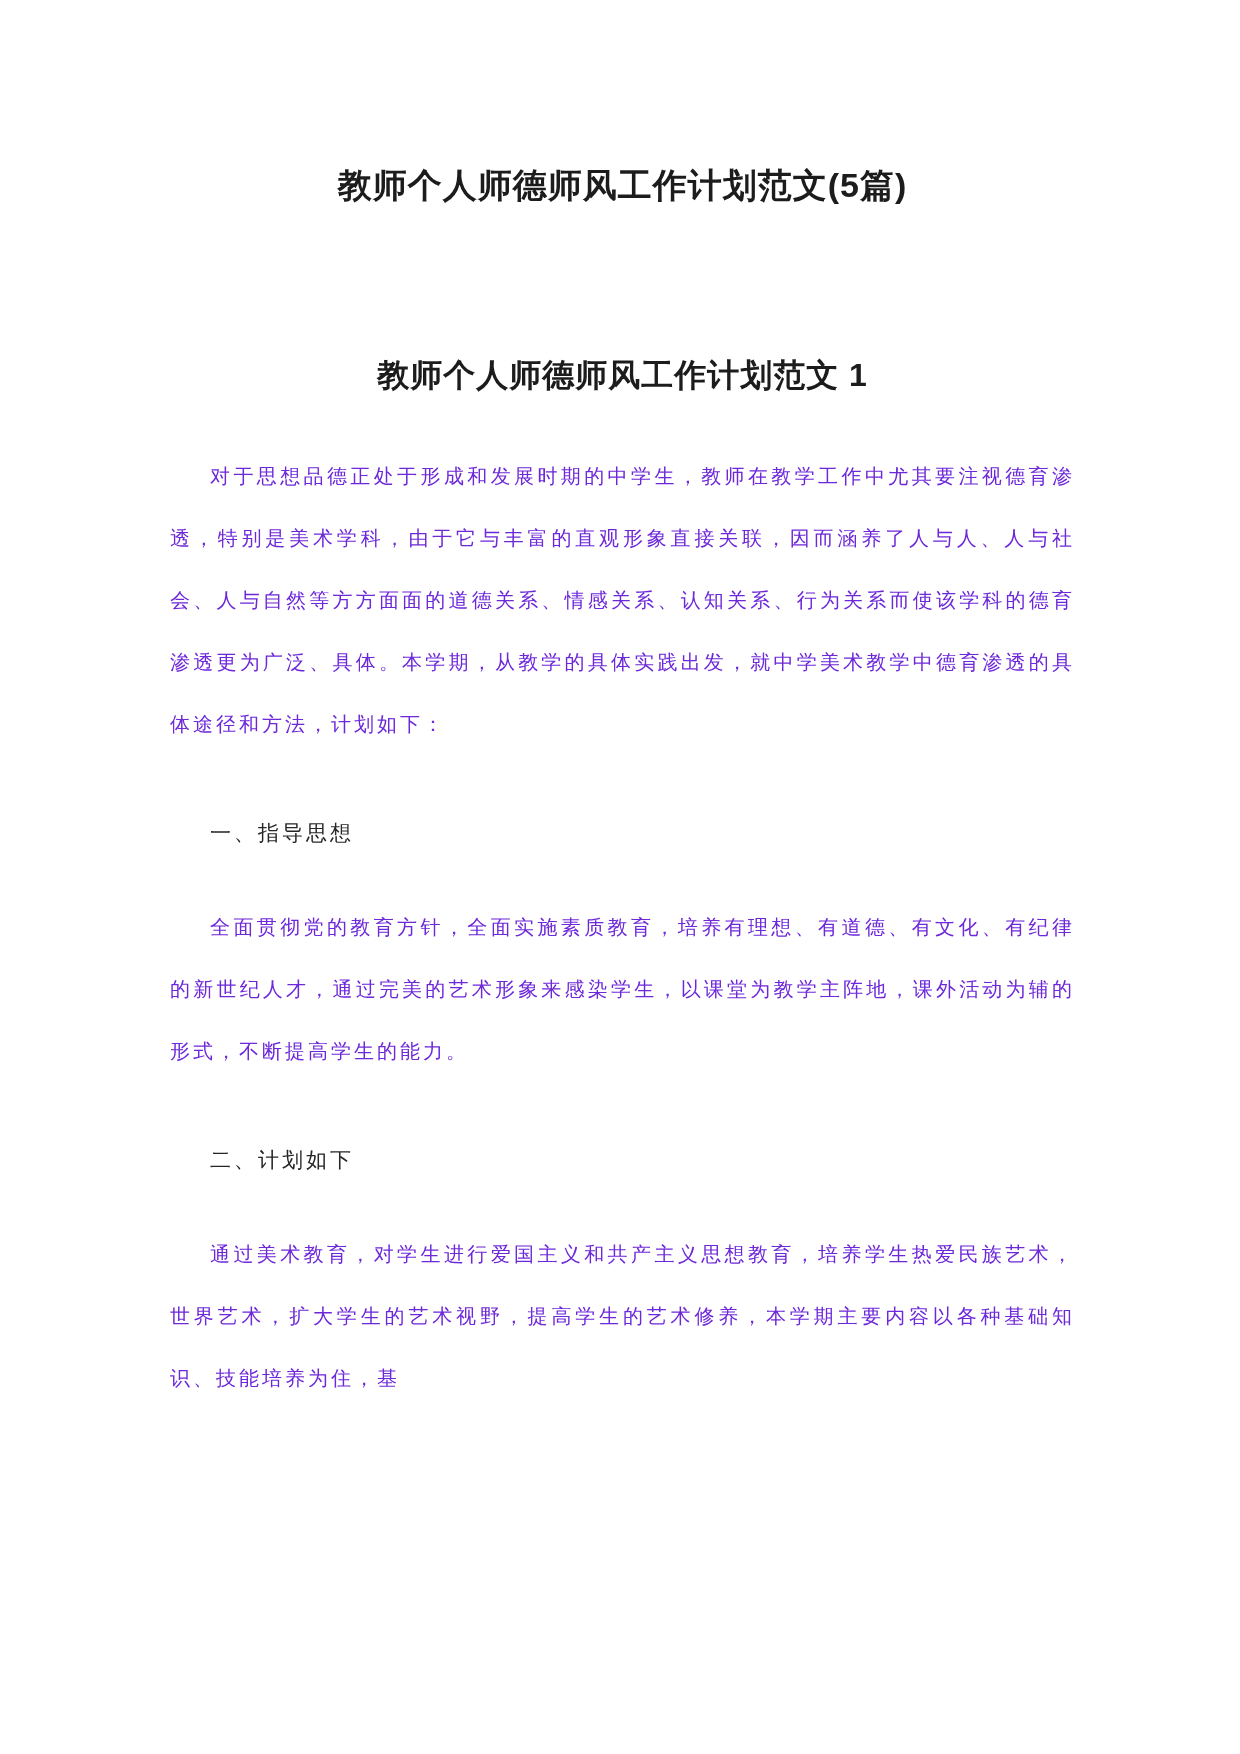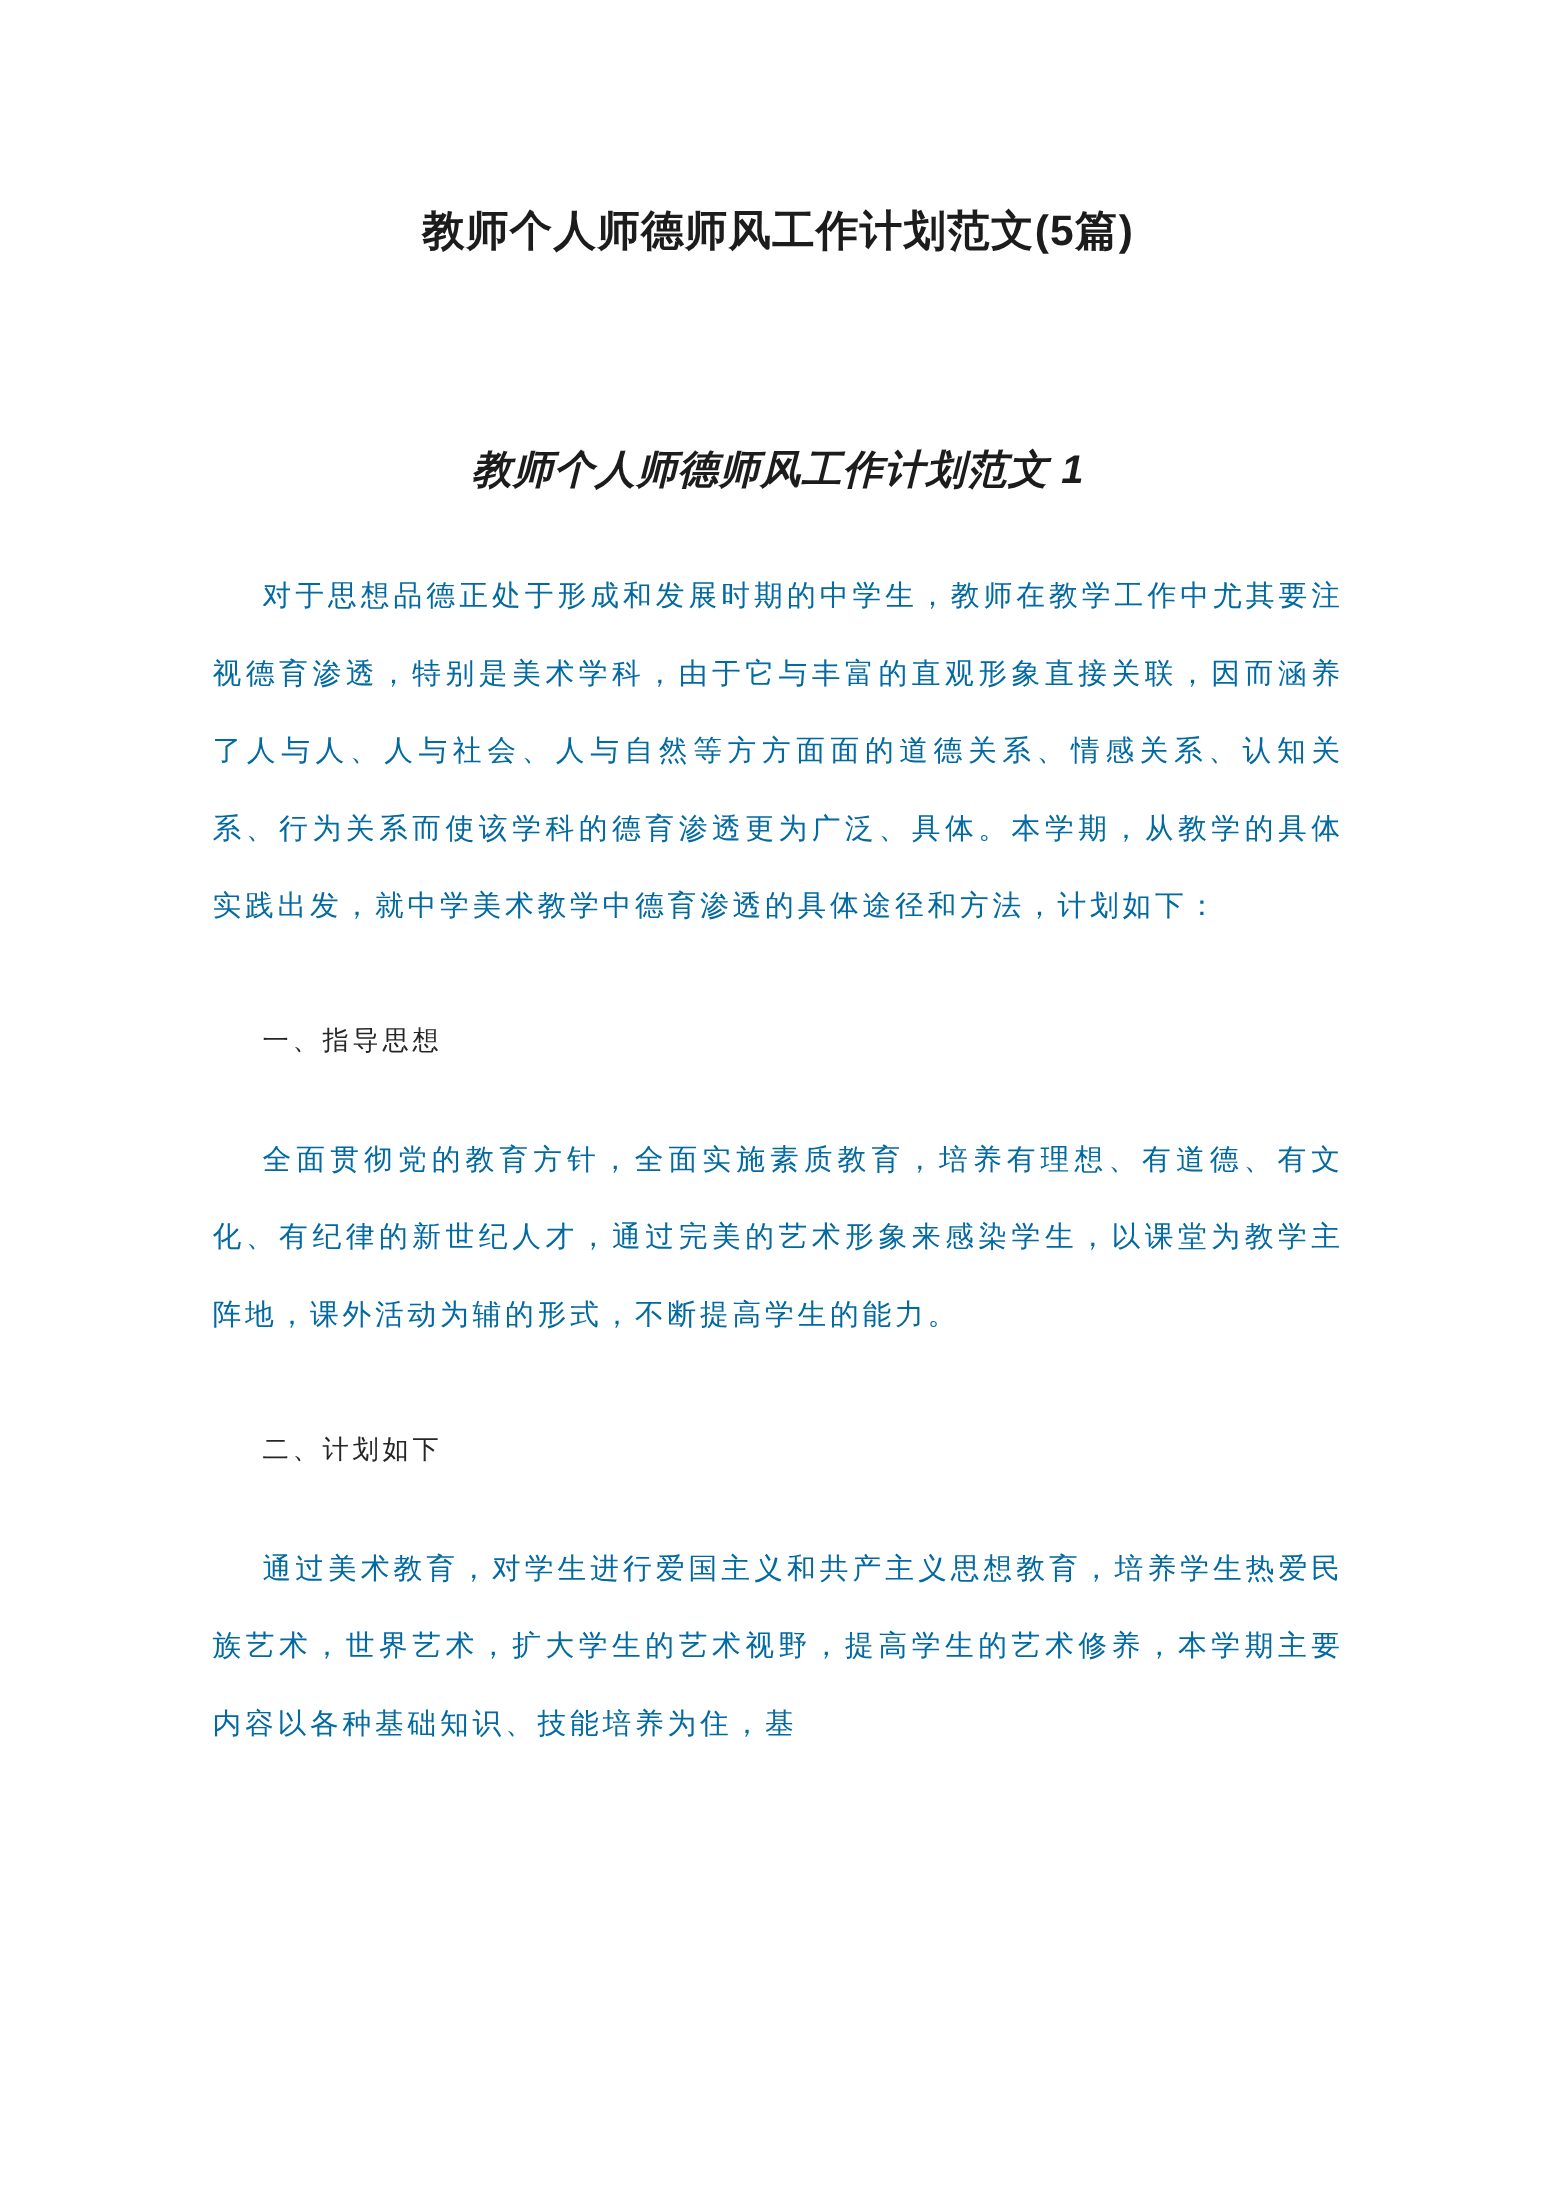--- a/index.html
+++ b/index.html
@@ -28,33 +28,32 @@
     letter-spacing: 1px;
   }
   .doc-subtitle {
     margin: 145px 0 0 0;
     font-size: 32px;
     font-weight: bold;
     line-height: 44px;
     text-align: center;
     color: #1c1c1c;
     letter-spacing: 1px;
-    font-style: italic;
   }
   .doc-body {
     width: 905px;
   }
   .doc-body .para {
     margin: 32px 0 0 0;
-    font-size: 23px;
+    font-size: 20px;
     line-height: 62px;
     letter-spacing: 3px;
     text-align: justify;
     text-indent: 40px;
-    color: #0369a1;
+    color: #6d28d9;
   }
   .doc-body > .para:first-child {
     margin-top: 48px;
   }
   .doc-body .heading {
     margin: 47px 0 0 0;
     font-size: 21px;
     line-height: 62px;
     letter-spacing: 3px;
     text-indent: 40px;

